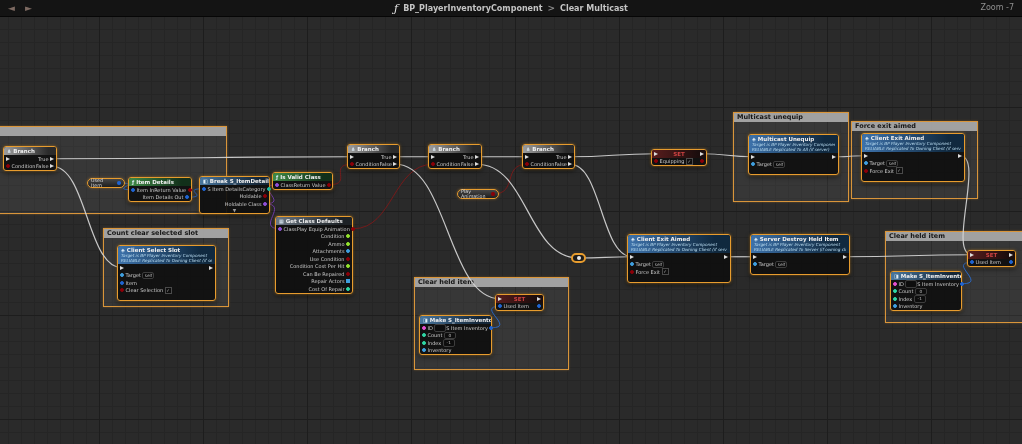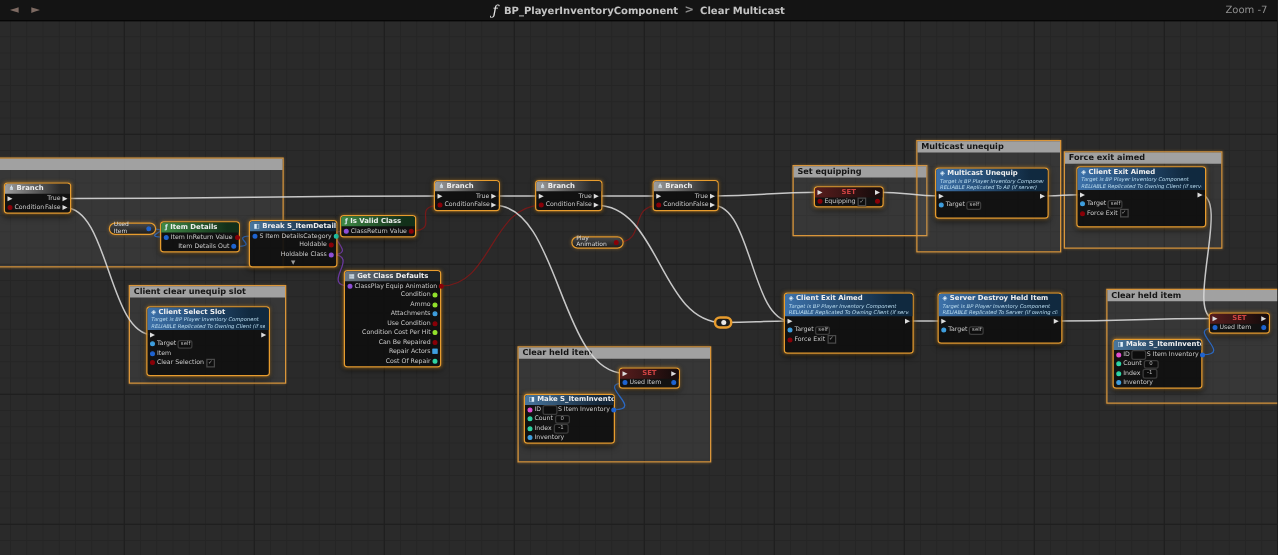--- a/index.html
+++ b/index.html
@@ -110,24 +110,21 @@
       <span class="crumb">BP_PlayerInventoryComponent</span>
       <span class="crumbsep">&gt;</span>
       <span class="crumb">Clear Multicast</span>
     </div>
     <span class="zoomlbl">Zoom -7</span>
   </div>
 <div class="comment" style="left: -122px; top: 126px; width: 347px; height: 86px;">
       <div class="chead">ck</div>
     </div>
     <div class="comment" style="left: 103px; top: 228px; width: 124px; height: 77px;">
-      <div class="chead">Client clear unequip slot</div>
-    </div>
-    <div class="comment" style="left: 634px; top: 132px; width: 106px; height: 55px;">
-      <div class="chead">Set equipping</div>
+      <div class="chead">Count clear selected slot</div>
     </div>
     <div class="comment" style="left: 733px; top: 112px; width: 114px; height: 88px;">
       <div class="chead">Multicast unequip</div>
     </div>
     <div class="comment" style="left: 851px; top: 121px; width: 125px; height: 76px;">
       <div class="chead">Force exit aimed</div>
     </div>
     <div class="comment" style="left: 414px; top: 277px; width: 153px; height: 91px;">
       <div class="chead">Clear held item</div>
     </div>

